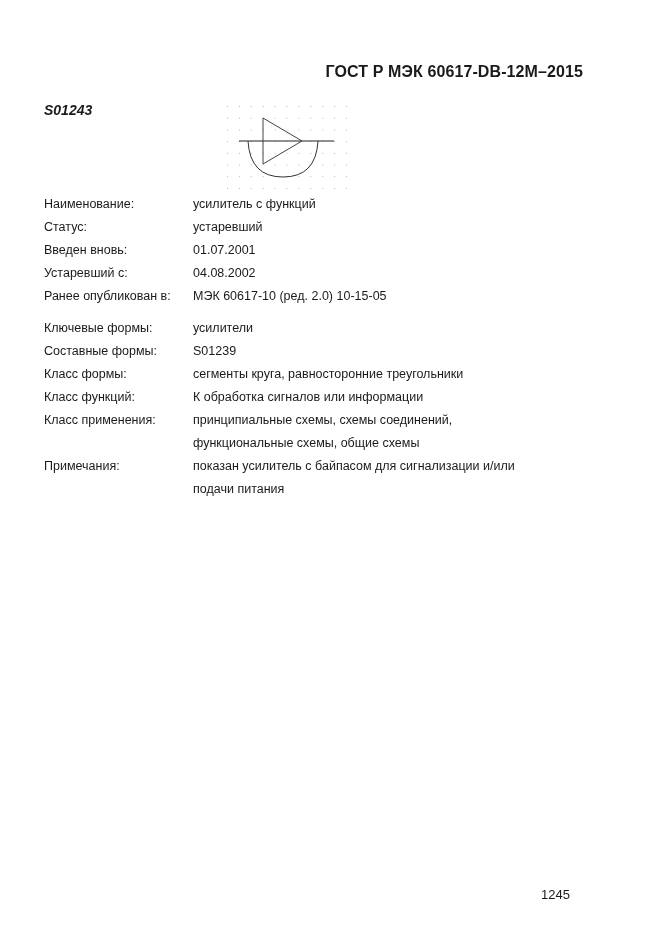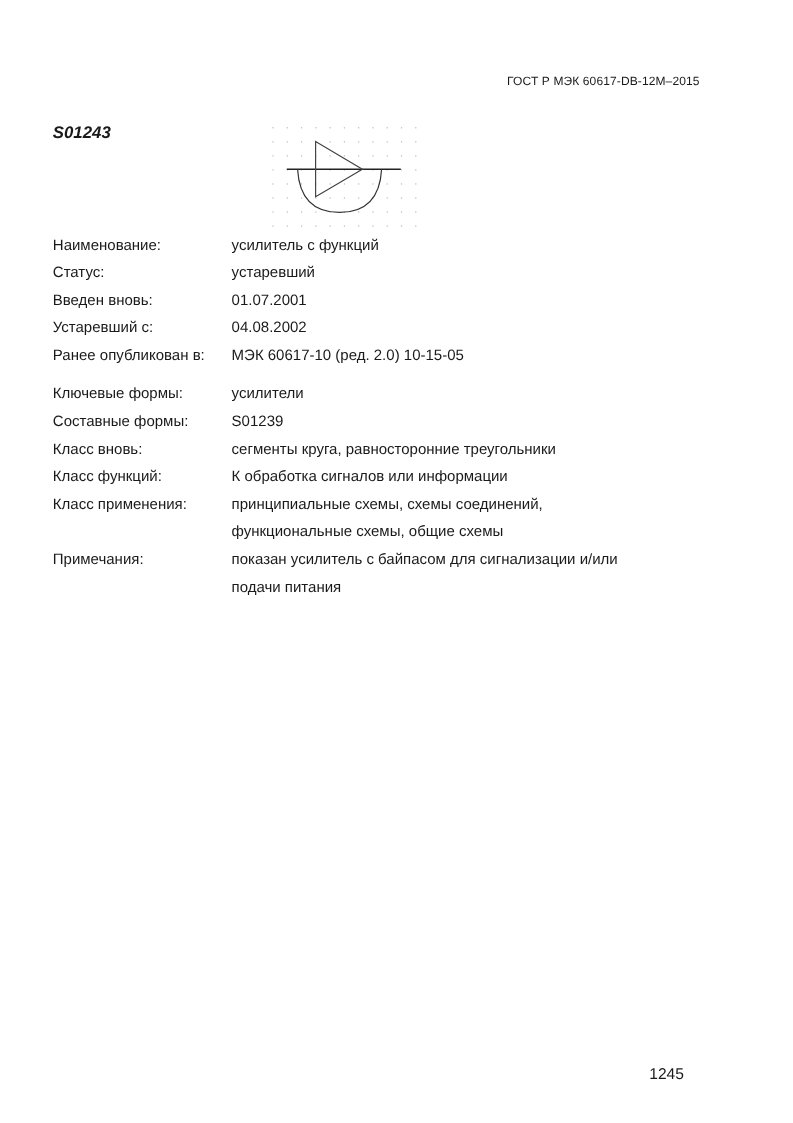--- a/index.html
+++ b/index.html
@@ -1,18 +1,18 @@
 <!DOCTYPE html>
 <html><head>
 <meta charset="utf-8">
 <style>
   html, body { margin: 0; padding: 0; background: #ffffff; }
   body { width: 661px; height: 936px; position: relative; overflow: hidden;
          font-family: "Liberation Sans", sans-serif; color: #1a1a1a; }
-  .header { position: absolute; top: 63px; right: 78px; font-weight: normal; font-size: 10px; letter-spacing: 0.1px; }
+  .header { position: absolute; top: 63px; right: 78px; font-weight: bold; font-size: 16px; letter-spacing: 0.1px; }
   .code { position: absolute; top: 102px; left: 44px; font-weight: bold; font-size: 14px; font-style: italic; }
   .symbol { position: absolute; left: 222px; top: 100px; width: 130px; height: 92px; }
   .row { position: absolute; left: 44px; font-size: 12.5px; line-height: 16px; }
   .row .label { position: absolute; left: 0; white-space: nowrap; }
   .row .value { position: absolute; left: 149px; white-space: nowrap; }
   .page-num { position: absolute; top: 887px; left: 541px; font-size: 13px; }
 </style>
 </head>
 <body>
 
@@ -142,21 +142,21 @@
 
 <div class="row" style="top:320px">
   <span class="label">Ключевые формы:</span>
   <span class="value">усилители</span>
 </div>
 <div class="row" style="top:343px">
   <span class="label">Составные формы:</span>
   <span class="value">S01239</span>
 </div>
 <div class="row" style="top:366px">
-  <span class="label">Класс вновь:</span>
+  <span class="label">Класс формы:</span>
   <span class="value">сегменты круга, равносторонние треугольники</span>
 </div>
 <div class="row" style="top:389px">
   <span class="label">Класс функций:</span>
   <span class="value">К обработка сигналов или информации</span>
 </div>
 <div class="row" style="top:412px">
   <span class="label">Класс применения:</span>
   <span class="value">принципиальные схемы, схемы соединений,</span>
 </div>

